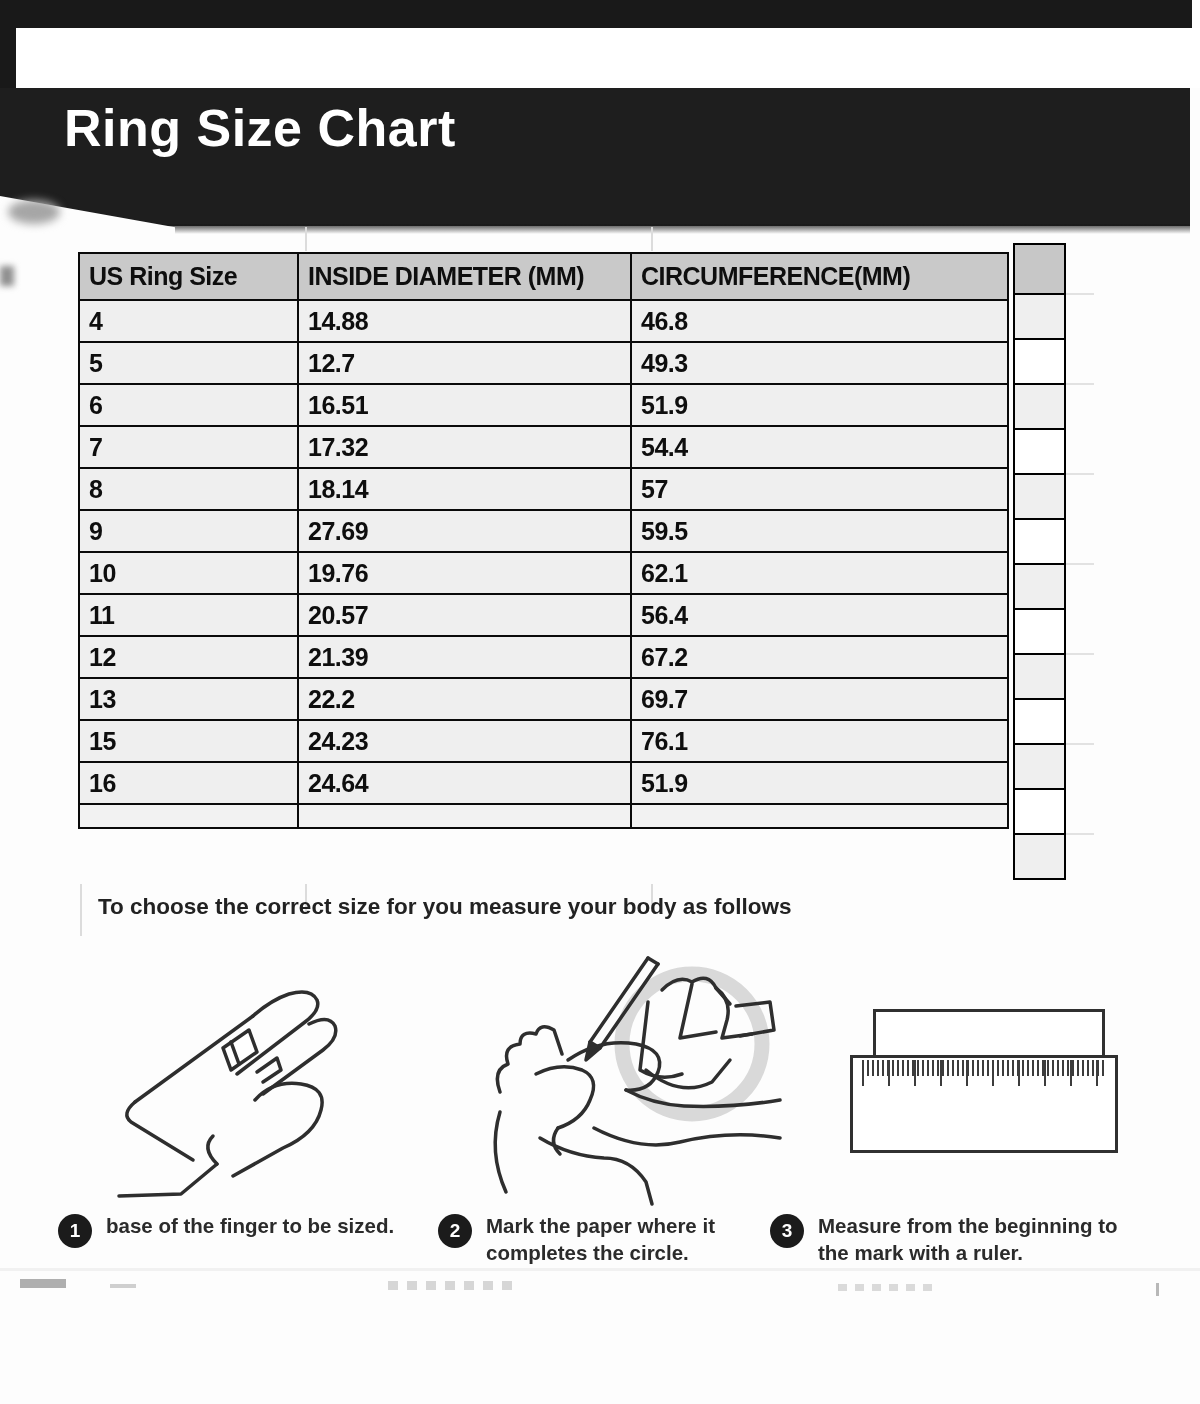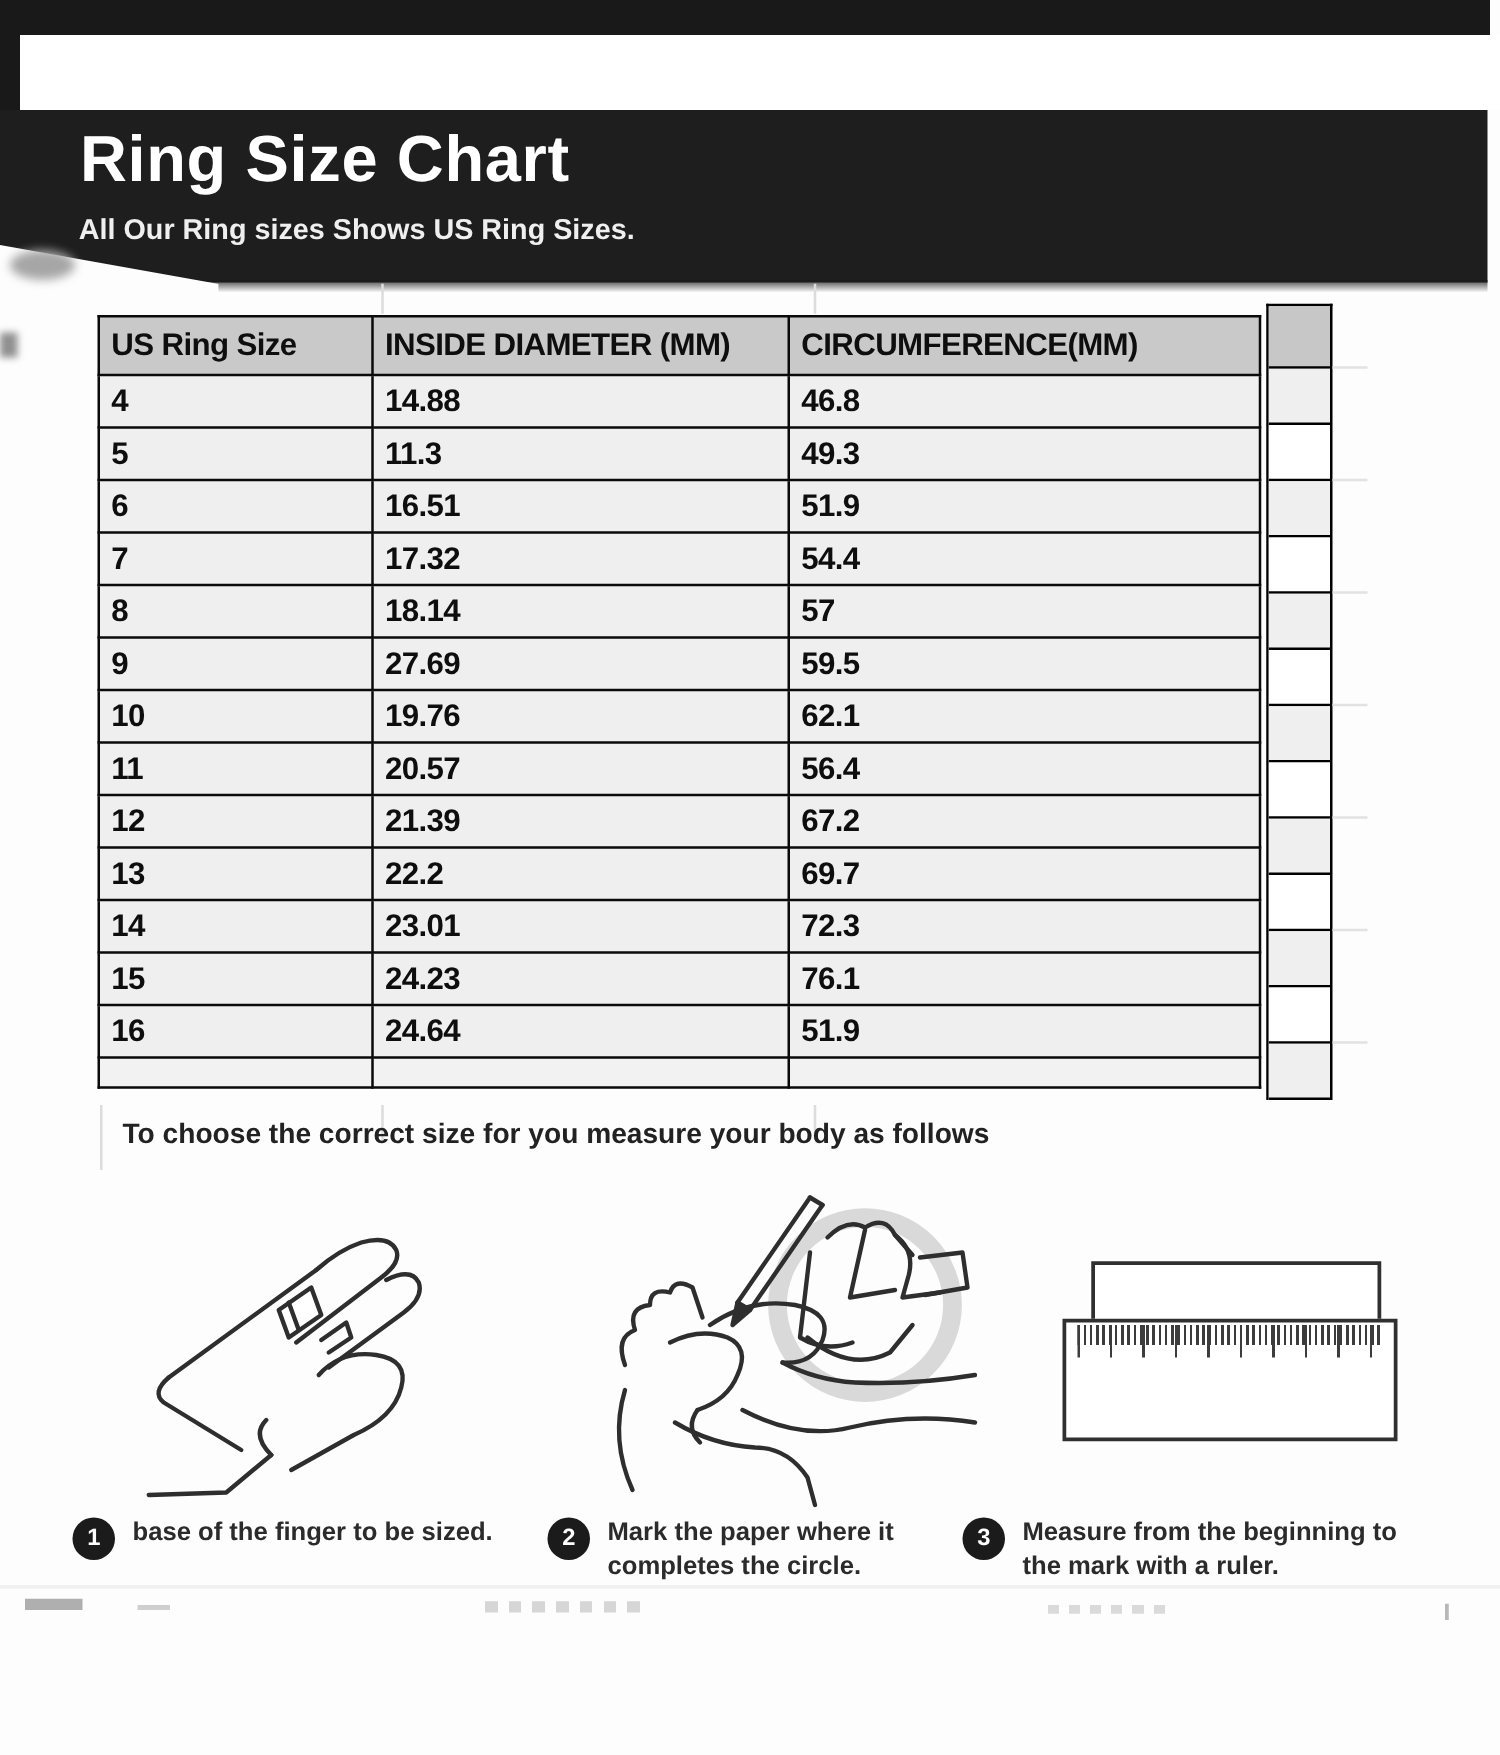--- a/index.html
+++ b/index.html
@@ -72,21 +72,20 @@
   .rem6{left:0px;top:1268px;width:1200px;height:3px;background:#f1f1f1;}
 </style>
 </head>
 <body>
 
 <div class="top-bar"></div>
 <div class="left-strip"></div>
 <div class="white-inset"></div>
 <div class="title-band">
   <div class="band-title">Ring Size Chart</div>
-  <div class="band-subtitle">All Our Ring sizes Shows US Ring Sizes.</div>
 </div>
 <div class="tear"></div>
 <div class="blob"></div>
 <div class="smudge"></div>
 
 <div class="faint-v" style="left:305px;top:227px;height:24px;"></div>
 <div class="faint-v" style="left:651px;top:227px;height:24px;"></div>
 <div class="faint-v" style="left:80px;top:884px;height:52px;"></div>
 <div class="faint-v" style="left:305px;top:884px;height:28px;"></div>
 <div class="faint-v" style="left:651px;top:884px;height:28px;"></div>
@@ -105,21 +104,21 @@
       </tr>
     </thead>
     <tbody>
       <tr>
         <td>4</td>
         <td>14.88</td>
         <td>46.8</td>
       </tr>
       <tr>
         <td>5</td>
-        <td>11.3</td>
+        <td>12.7</td>
         <td>49.3</td>
       </tr>
       <tr>
         <td>6</td>
         <td>16.51</td>
         <td>51.9</td>
       </tr>
       <tr>
         <td>7</td>
         <td>17.32</td>
@@ -147,25 +146,20 @@
       </tr>
       <tr>
         <td>12</td>
         <td>21.39</td>
         <td>67.2</td>
       </tr>
       <tr>
         <td>13</td>
         <td>22.2</td>
         <td>69.7</td>
-      </tr>
-      <tr>
-        <td>14</td>
-        <td>23.01</td>
-        <td>72.3</td>
       </tr>
       <tr>
         <td>15</td>
         <td>24.23</td>
         <td>76.1</td>
       </tr>
       <tr>
         <td>16</td>
         <td>24.64</td>
         <td>51.9</td>

